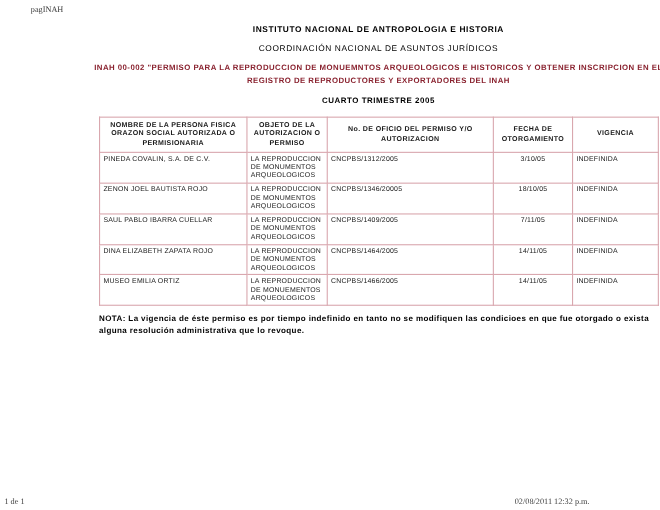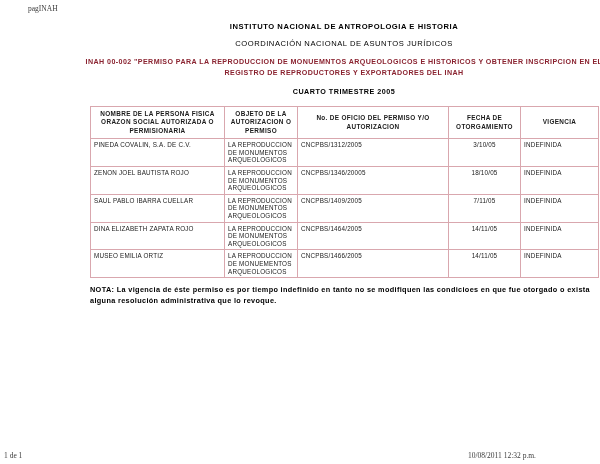--- a/index.html
+++ b/index.html
@@ -220,14 +220,14 @@
   </div>
 
   <div class="nota">
     <span>NOTA:</span><span> La vigencia de éste permiso es por tiempo indefinido en tanto no se modifiquen las condicioes en que fue otorgado o exista alguna resolución administrativa que lo revoque.</span>
   </div>
 
 </div>
 
 <div class="print-footer">
   <span>1 de 1</span>
-  <span>10/08/2011 12:32 p.m.</span>
+  <span>02/08/2011 12:32 p.m.</span>
 </div>
 
 </body></html>

